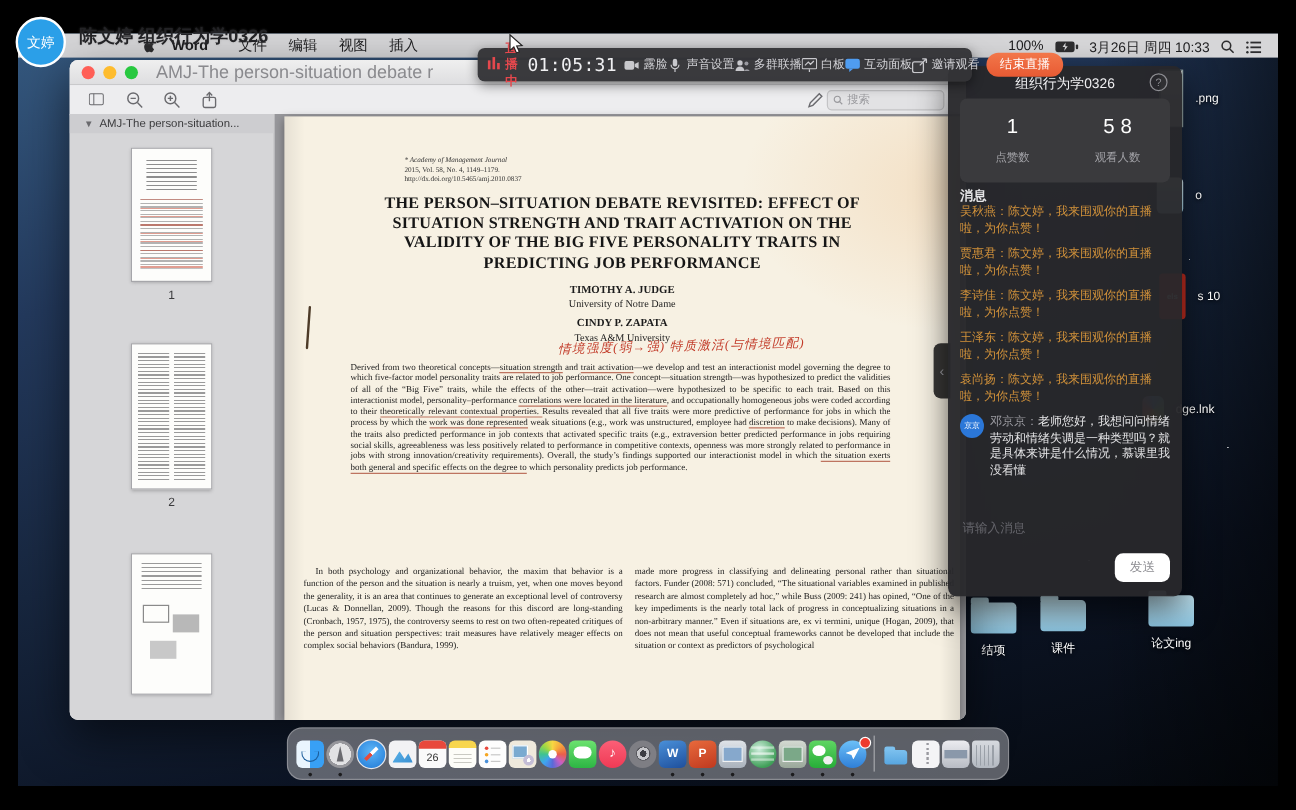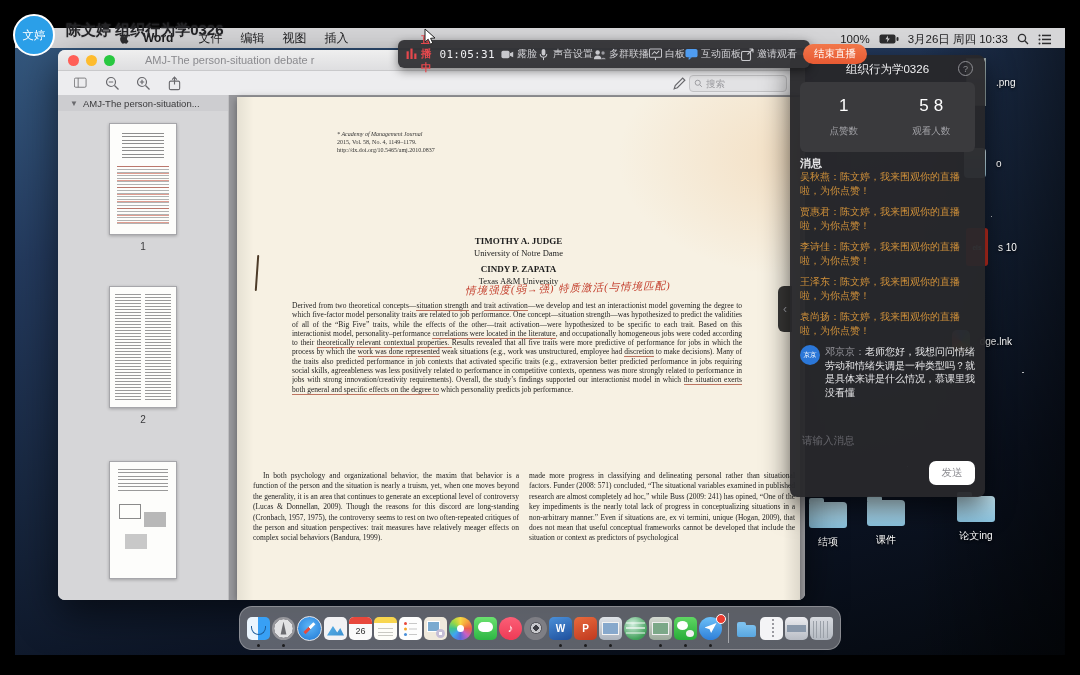--- a/index.html
+++ b/index.html
@@ -22,37 +22,37 @@
   #menubar .appname{font-weight:bold;margin-left:14px;}
   #menubar .menus{display:flex;margin-left:16px;}
   #menubar .menus span{margin-right:0;padding:0 9px;}
   #mb-right{position:absolute;right:14px;top:0;height:22px;display:flex;align-items:center;gap:9px;font-size:11.5px;}
   #mb-right .mi{display:flex;align-items:center;}
   
   #livebar{position:absolute;left:398px;top:40px;width:412px;height:28px;background:rgba(52,52,55,.97);
            border-radius:6px;box-shadow:0 3px 10px rgba(0,0,0,.45);display:flex;align-items:center;
            padding:0 8px;box-sizing:border-box;z-index:40;}
   #livebar .status{color:#e5484d;font-size:10.5px;font-weight:bold;margin-left:4px;}
-  #livebar .timer{color:#f0f0f2;font-size:11px;margin-left:8px;font-family:"DejaVu Sans Mono",monospace;letter-spacing:.3px;}
+  #livebar .timer{color:#f0f0f2;font-size:15px;margin-left:8px;font-family:"DejaVu Sans Mono",monospace;letter-spacing:.3px;}
   #livebar .btns{display:flex;align-items:center;flex:1;justify-content:space-evenly;margin-left:6px;}
   .ltb{display:flex;align-items:center;gap:3px;}
   .ltb em{font-style:normal;font-size:10px;color:#d2d2d6;white-space:nowrap;}
   .ltb .li{display:flex;width:13px;height:13px;align-items:center;}
   .ltb .li svg{width:13px;height:13px;}
   #endbtn{background:linear-gradient(#f2774a,#e85a33);color:#fff;font-size:10.5px;border-radius:11px;
           padding:3px 11px;white-space:nowrap;margin-left:6px;}
   #livedot svg{width:11px;height:11px;}
   
   #win{position:absolute;left:58px;top:50px;width:747px;height:550px;border-radius:7px;overflow:hidden;
        background:#ededef;box-shadow:0 14px 38px rgba(0,0,0,.55);z-index:10;}
   #titlebar{position:absolute;left:0;top:0;right:0;height:20px;background:linear-gradient(#efefef,#dedee0);
             display:flex;align-items:center;border-bottom:1px solid #c9c9cb;}
   .tl{width:11px;height:11px;border-radius:50%;margin-left:7px;}
   .tl.red{background:#ff5f57;margin-left:10px}.tl.yel{background:#febc2e}.tl.grn{background:#28c840}
-  #wtitle{font-size:11px;color:#8a8a8e;margin-left:30px;white-space:nowrap;}
+  #wtitle{font-size:15px;color:#8a8a8e;margin-left:15px;white-space:nowrap;}
   #wtoolbar{position:absolute;left:0;top:21px;right:0;height:24px;background:#ededef;border-bottom:1px solid #c6c6c8;
             display:flex;align-items:center;color:#6a6a6e;}
   #wtoolbar .wi{display:flex;align-items:center;margin-left:16px;}
   #wtoolbar .wi svg{width:15px;height:15px;}
   #wsearch{position:absolute;right:18px;top:4px;width:88px;height:15px;background:#e2e2e4;border:1px solid #c4c4c6;
            border-radius:4px;display:flex;align-items:center;padding:0 4px;}
   #wsearch svg{width:9px;height:9px;flex:none;}
   #wsearch input{border:none;background:transparent;outline:none;width:70px;font-size:9.5px;color:#555;padding:0 0 0 3px;}
   #wsearch input::placeholder{color:#9a9a9e;}
   
@@ -374,20 +374,24 @@
           <span class="tnum"></span>
         </div>
     </div>
     <div id="docarea">
       <div id="page">
         <div id="journal">
           <div class="jl1">* Academy of Management Journal</div>
           <div>2015, Vol. 58, No. 4, 1149–1179.</div>
           <div>http://dx.doi.org/10.5465/amj.2010.0837</div>
         </div>
+        <div id="ptitle">THE PERSON–SITUATION DEBATE REVISITED: EFFECT OF
+SITUATION STRENGTH AND TRAIT ACTIVATION ON THE
+VALIDITY OF THE BIG FIVE PERSONALITY TRAITS IN
+PREDICTING JOB PERFORMANCE</div>
         <div class="author" id="a1">TIMOTHY A. JUDGE</div>
         <div class="affil" id="f1">University of Notre Dame</div>
         <div class="author" id="a2">CINDY P. ZAPATA</div>
         <div class="affil" id="f2">Texas A&amp;M University</div>
         <div id="redann">情境强度(弱→强)  特质激活(与情境匹配)</div>
         <div id="penmark"></div>
         <div id="abstract">
           
         <span>Derived from two theoretical concepts—</span><span class="u">situation strength</span><span> and </span><span class="u">trait activation</span><span>—we develop and test an interactionist model governing the degree to which five-factor model personality traits are related to job performance. One concept—situation strength—was hypothesized to predict the validities of all of the “Big Five” traits, while the effects of the other—trait activation—were hypothesized to be specific to each trait. Based on this interactionist model, personality–performance </span><span class="u">correlations were located in the literature</span><span>, and occupationally homogeneous jobs were coded according to their </span><span class="u">theoretically relevant contextual properties. </span><span>Results revealed that all five traits were more predictive of performance for jobs in which the process by which the </span><span class="u">work was done represented</span><span> weak situations (e.g., work was unstructured, employee had </span><span class="u">discretion</span><span> to make decisions). Many of the traits also predicted performance in job contexts that activated specific traits (e.g., extraversion better predicted performance in jobs requiring social skills, agreeableness was less positively related to performance in competitive contexts, openness was more strongly related to performance in jobs with strong innovation/creativity requirements). Overall, the study’s findings supported our interactionist model in which </span><span class="u">the situation exerts both general and specific effects on the degree to</span><span> which personality predicts job performance.</span></div>
         <div class="pcol" id="col1">In both psychology and organizational behavior, the maxim that behavior is a function of the person and the situation is nearly a truism, yet, when one moves beyond the generality, it is an area that continues to generate an exceptional level of controversy (Lucas &amp; Donnellan, 2009). Though the reasons for this discord are long-standing (Cronbach, 1957, 1975), the controversy seems to rest on two often-repeated critiques of the person and situation perspectives: trait measures have relatively meager effects on complex social behaviors (Bandura, 1999).</div>

